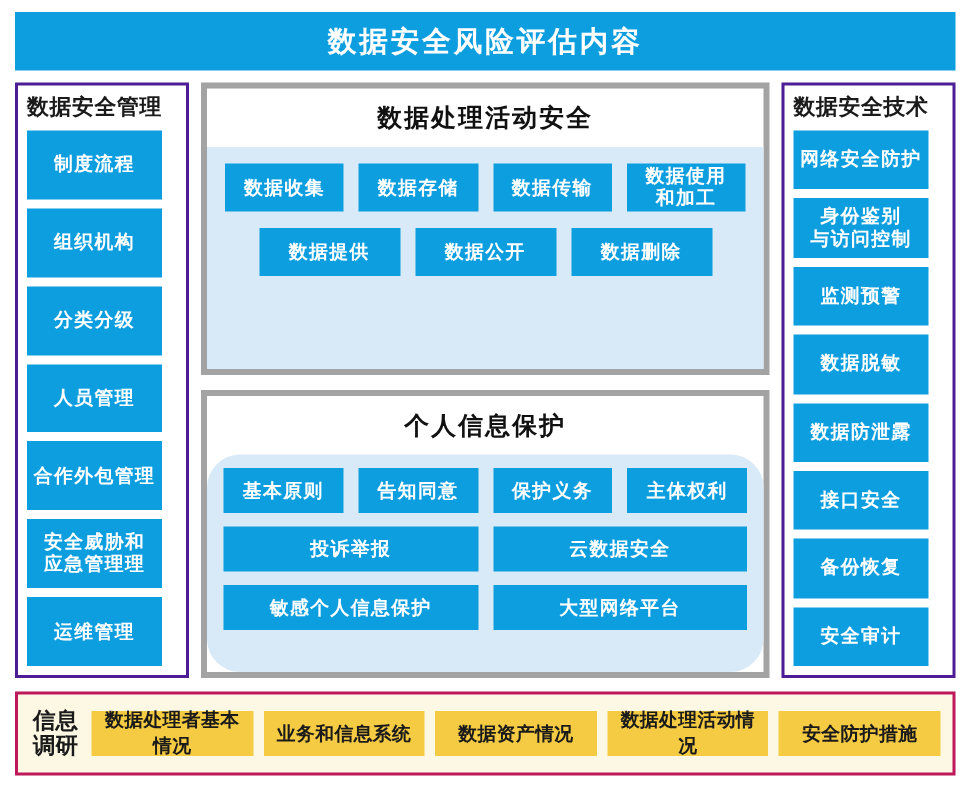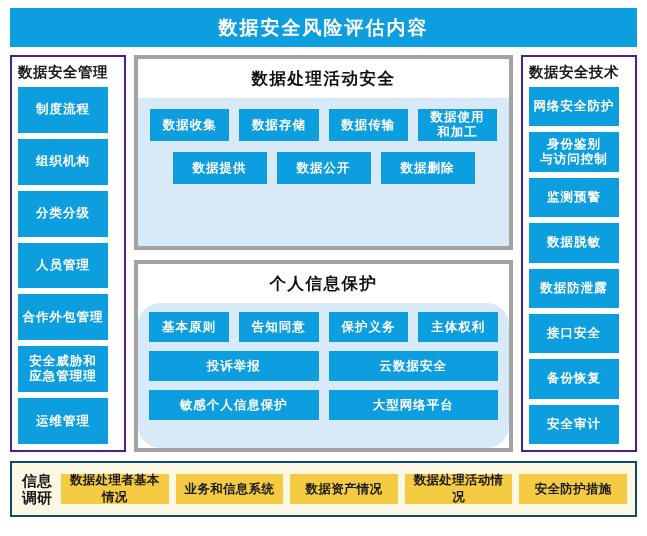--- a/index.html
+++ b/index.html
@@ -147,21 +147,21 @@
   .row-2 .chip { flex: 1 1 0; }
   .row-pi4 .chip { flex: 1 1 0; font-size: 12.5px; }
 
   .panel-bottom .panel-inner { gap: 9px; padding: 9px 11px; border-radius: 22px; }
   .panel-bottom .row .chip { height: 30px; }
 
   
   .survey-bar {
     margin-top: 9px;
     height: 56px;
-    border: 2px solid #0c4a6e;
+    border: 2px solid #be185d;
     background: #fdf8e3;
     box-sizing: border-box;
     display: flex;
     align-items: center;
     padding: 0 8px;
     gap: 7px;
   }
 
   .survey-label {
     font-size: 15px;

